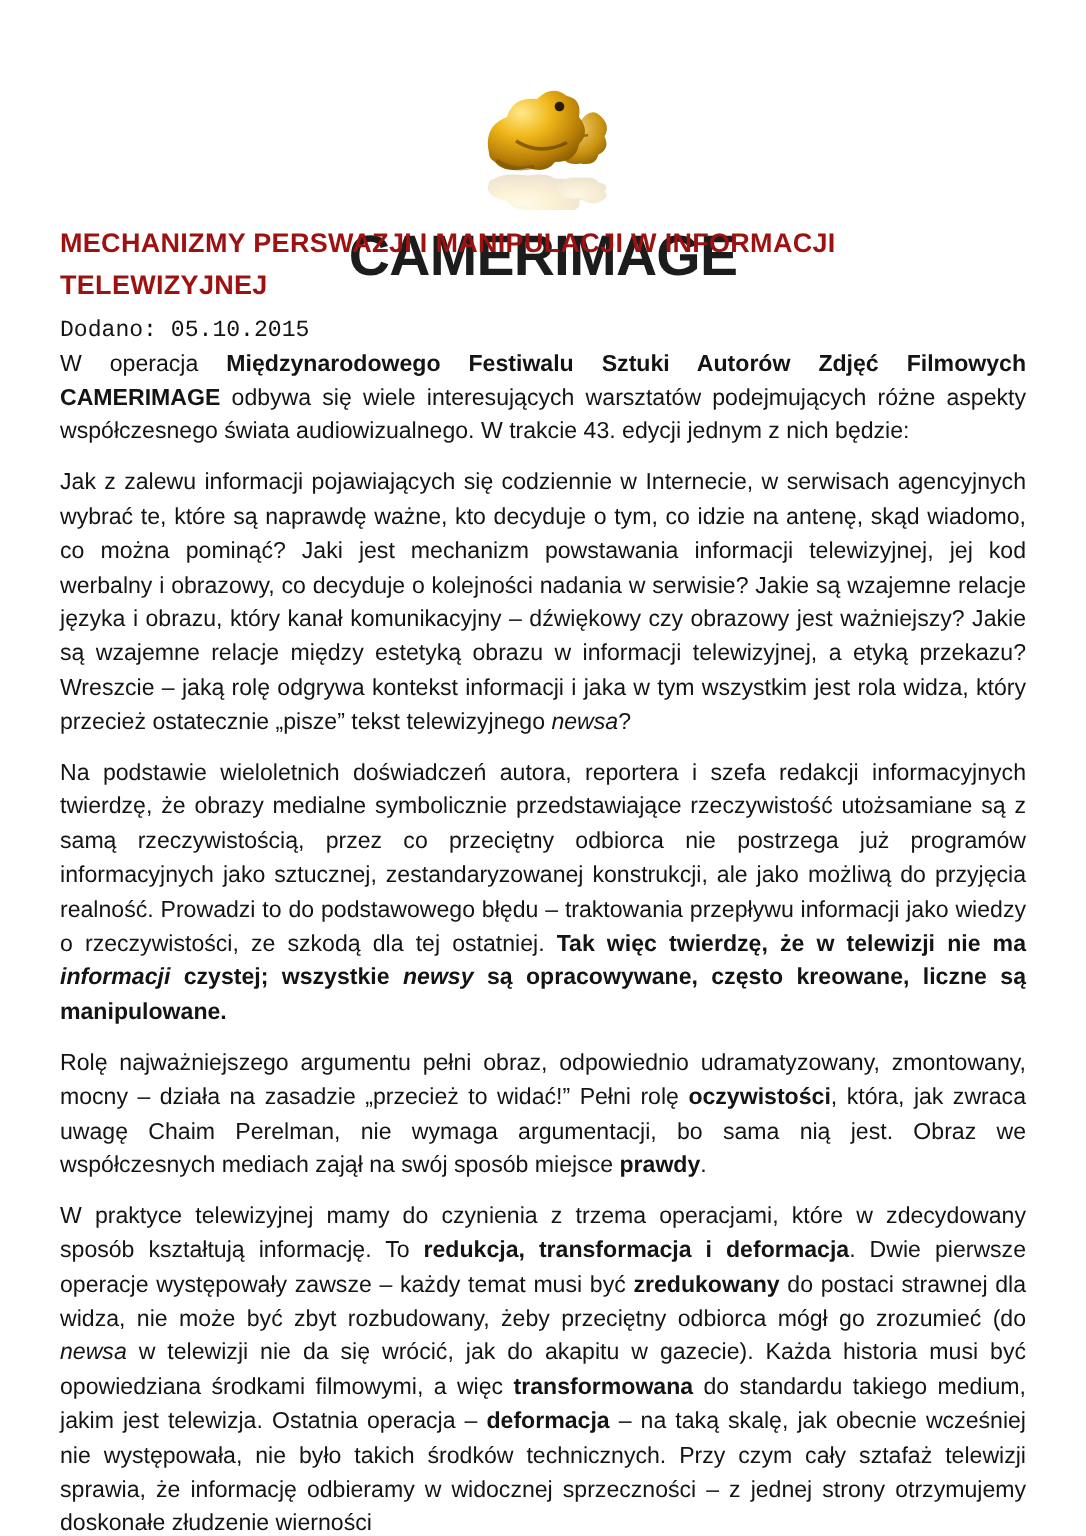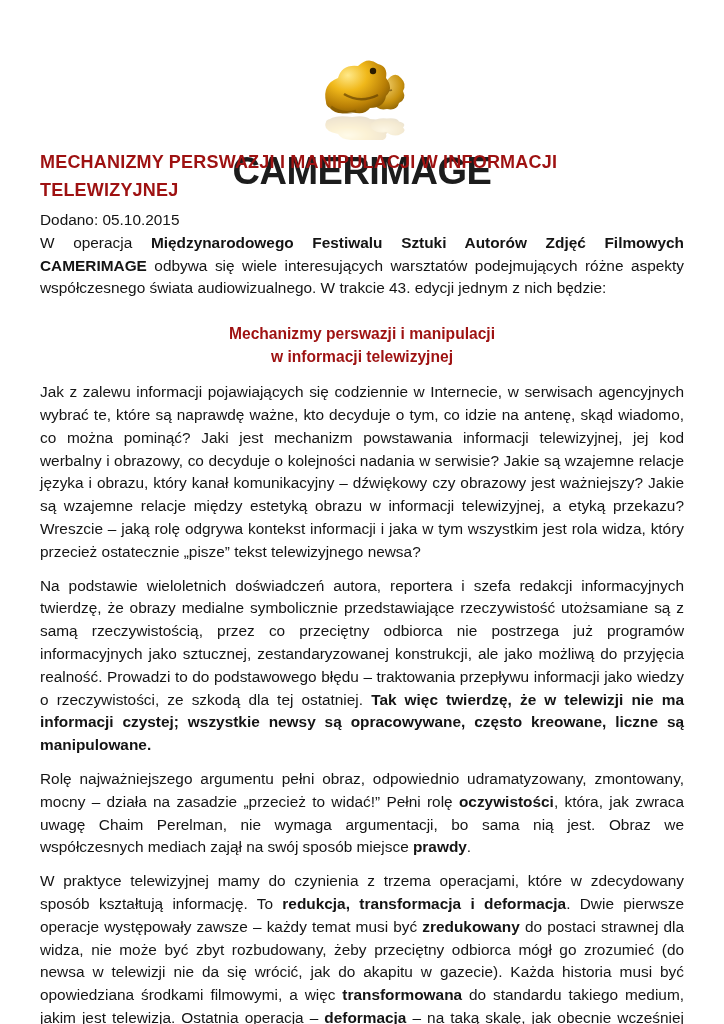--- a/index.html
+++ b/index.html
@@ -45,39 +45,40 @@
     font-size: 18px;
     line-height: 28px;
     font-weight: bold;
     color: var(--heading-red);
     letter-spacing: 0.2px;
   }
   .date-line {
     margin-top: 5px;
     font-size: 15.4px;
     line-height: 22.8px;
+    font-family: Liberation Mono, monospace;
   }
   .body-text {
     font-size: 15.4px;
     line-height: 22.8px;
     text-align: justify;
     margin: 0;
   }
   .para { margin: 11px 0 0 0; }
   .para:first-of-type { margin-top: 0; }
   .subtitle {
     margin: 22px 0 13px 0;
     text-align: center;
     font-weight: bold;
     color: var(--heading-red);
     font-size: 15.6px;
     line-height: 23px;
   }
   .b { font-weight: bold; margin-top: 36px; }
-  .i { }
+  .i { font-style: italic; }
 </style>
 </head>
 <body>
 
 <div class="page">
 
   <div class="logo-row">
     <svg class="logo-frog" viewBox="0 0 92 92" xmlns="http://www.w3.org/2000/svg" aria-hidden="true">
       <defs>
         <radialGradient id="gFrog1" cx="35%" cy="28%" r="85%">
@@ -108,24 +109,20 @@
     </svg>
     <div class="logo-wordmark">CAMERIMAGE</div>
   </div>
 
   <h1 class="article-title">MECHANIZMY PERSWAZJI I MANIPULACJI W INFORMACJI TELEWIZYJNEJ</h1>
 
   <div class="date-line">Dodano: 05.10.2015</div>
 
   <p class="body-text para"><span>W operacja </span><span class="b">Międzynarodowego Festiwalu Sztuki Autorów Zdjęć Filmowych CAMERIMAGE</span><span> odbywa się wiele interesujących warsztatów podejmujących różne aspekty współczesnego świata audiowizualnego. W trakcie 43. edycji jednym z nich będzie:</span></p>
 
-  <div class="subtitle">
-    <div>Mechanizmy perswazji i manipulacji</div>
-    <div>w informacji telewizyjnej</div>
-  </div>
 
   <p class="body-text para"><span>Jak z zalewu informacji pojawiających się codziennie w Internecie, w serwisach agencyjnych wybrać te, które są naprawdę ważne, kto decyduje o tym, co idzie na antenę, skąd wiadomo, co można pominąć? Jaki jest mechanizm powstawania informacji telewizyjnej, jej kod werbalny i obrazowy, co decyduje o kolejności nadania w serwisie? Jakie są wzajemne relacje języka i obrazu, który kanał komunikacyjny – dźwiękowy czy obrazowy jest ważniejszy? Jakie są wzajemne relacje między estetyką obrazu w informacji telewizyjnej, a etyką przekazu? Wreszcie – jaką rolę odgrywa kontekst informacji i jaka w tym wszystkim jest rola widza, który przecież ostatecznie „pisze” tekst telewizyjnego </span><span class="i">newsa</span><span>?</span></p>
 
   <p class="body-text para"><span>Na podstawie wieloletnich doświadczeń autora, reportera i szefa redakcji informacyjnych twierdzę, że obrazy medialne symbolicznie przedstawiające rzeczywistość utożsamiane są z samą rzeczywistością, przez co przeciętny odbiorca nie postrzega już programów informacyjnych jako sztucznej, zestandaryzowanej konstrukcji, ale jako możliwą do przyjęcia realność. Prowadzi to do podstawowego błędu – traktowania przepływu informacji jako wiedzy o rzeczywistości, ze szkodą dla tej ostatniej. </span><span class="b">Tak więc twierdzę, że w telewizji nie ma </span><span class="b i">informacji</span><span class="b"> czystej; wszystkie </span><span class="b i">newsy</span><span class="b"> są opracowywane, często kreowane, liczne są manipulowane.</span></p>
 
   <p class="body-text para"><span>Rolę najważniejszego argumentu pełni obraz, odpowiednio udramatyzowany, zmontowany, mocny – działa na zasadzie „przecież to widać!” Pełni rolę </span><span class="b">oczywistości</span><span>, która, jak zwraca uwagę Chaim Perelman, nie wymaga argumentacji, bo sama nią jest. Obraz we współczesnych mediach zajął na swój sposób miejsce </span><span class="b">prawdy</span><span>.</span></p>
 
   <p class="body-text para"><span>W praktyce telewizyjnej mamy do czynienia z trzema operacjami, które w zdecydowany sposób kształtują informację. To </span><span class="b">redukcja, transformacja i deformacja</span><span>. Dwie pierwsze operacje występowały zawsze – każdy temat musi być </span><span class="b">zredukowany</span><span> do postaci strawnej dla widza, nie może być zbyt rozbudowany, żeby przeciętny odbiorca mógł go zrozumieć (do </span><span class="i">newsa</span><span> w telewizji nie da się wrócić, jak do akapitu w gazecie). Każda historia musi być opowiedziana środkami filmowymi, a więc </span><span class="b">transformowana</span><span> do standardu takiego medium, jakim jest telewizja. Ostatnia operacja – </span><span class="b">deformacja</span><span> – na taką skalę, jak obecnie wcześniej nie występowała, nie było takich środków technicznych. Przy czym cały sztafaż telewizji sprawia, że informację odbieramy w widocznej sprzeczności – z jednej strony otrzymujemy doskonałe złudzenie wierności</span></p>
 
 </div>

